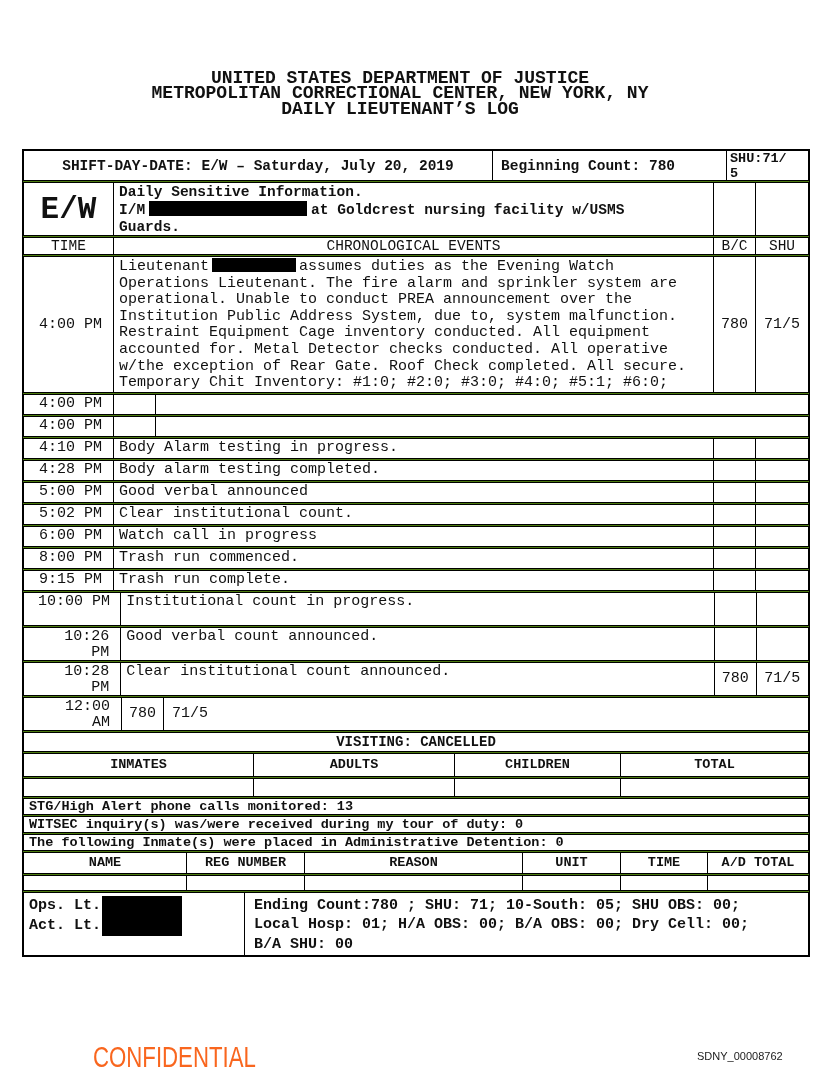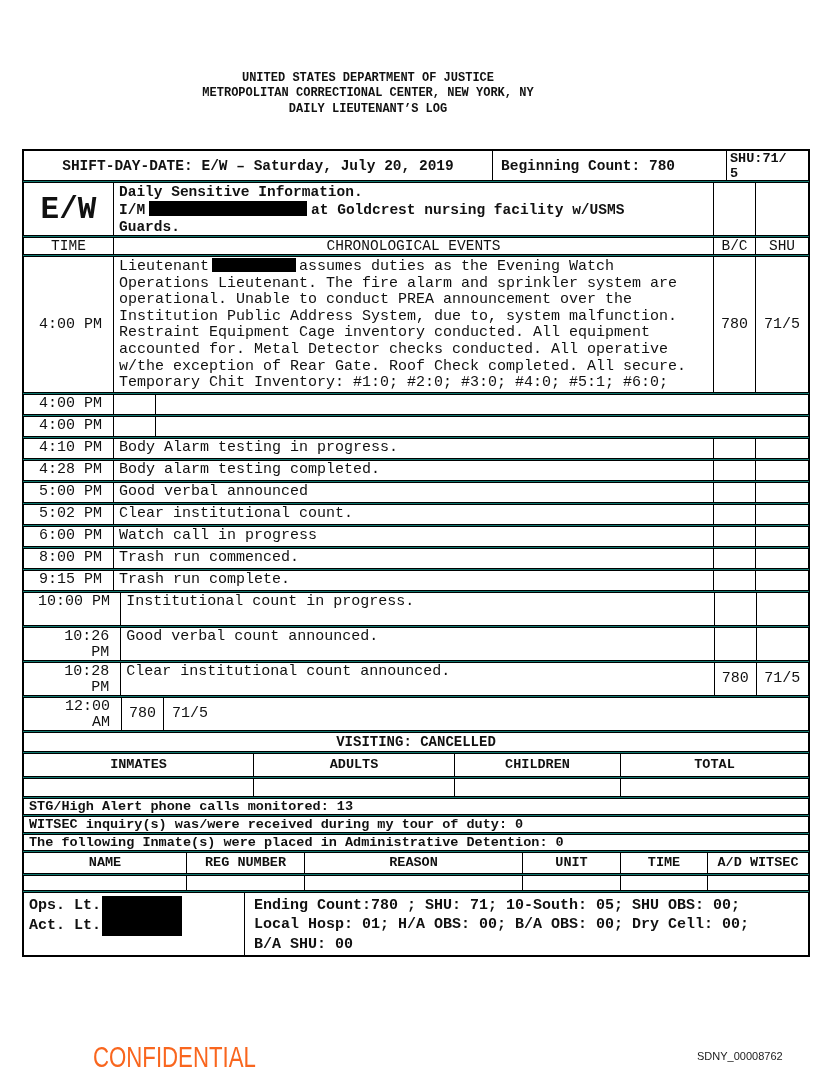--- a/index.html
+++ b/index.html
@@ -1,24 +1,24 @@
 <!DOCTYPE html>
 <html><head>
 <meta charset="utf-8">
 <style>
   html,body{margin:0;padding:0;background:#fff;}
   .page{position:relative;width:816px;height:1073px;background:#fff;
         font-family:"Liberation Mono",monospace;color:#111;overflow:hidden;}
 
   
-  .doc-header{position:absolute;top:71px;left:0;width:736px;text-align:center;
-              font-weight:700;font-size:12px;line-height:15.4px;}
-
-  
-  .log{position:absolute;top:149px;left:22px;width:786px;border:1px solid #000;background:#0f766e;}
+  .doc-header{position:absolute;top:71px;left:32px;width:736px;text-align:center;
+              font-weight:700;font-size:18px;line-height:15.4px;}
+
+  
+  .log{position:absolute;top:149px;left:22px;width:786px;border:1px solid #000;background:#4d7c0f;}
   .row{display:flex;border:1px solid #000;margin-top:1px;box-sizing:border-box;background:#fff;}
   .row:first-child{margin-top:0;}
   .cell{box-sizing:border-box;overflow:hidden;}
   .cell + .cell{border-left:1px solid #000;}
 
   
   .w-time{width:89px;} .w-ev{width:600px;} .w-bc{width:42px;} .w-shu{width:53px;}
 
   
   .shift-row{height:31px;font-weight:700;font-size:14.5px;}
@@ -227,21 +227,21 @@
     <div class="row stat-row">
       <div>The following Inmate(s) were placed in Administrative Detention: 0</div>
     </div>
 
     <div class="row ad-head">
       <div class="cell w-a1 th">NAME</div>
       <div class="cell w-a2 th">REG NUMBER</div>
       <div class="cell w-a3 th">REASON</div>
       <div class="cell w-a4 th">UNIT</div>
       <div class="cell w-a5 th">TIME</div>
-      <div class="cell w-a6 th">A/D WITSEC</div>
+      <div class="cell w-a6 th">A/D TOTAL</div>
     </div>
     <div class="row ad-empty">
       <div class="cell w-a1"></div>
       <div class="cell w-a2"></div>
       <div class="cell w-a3"></div>
       <div class="cell w-a4"></div>
       <div class="cell w-a5"></div>
       <div class="cell w-a6"></div>
     </div>
 

